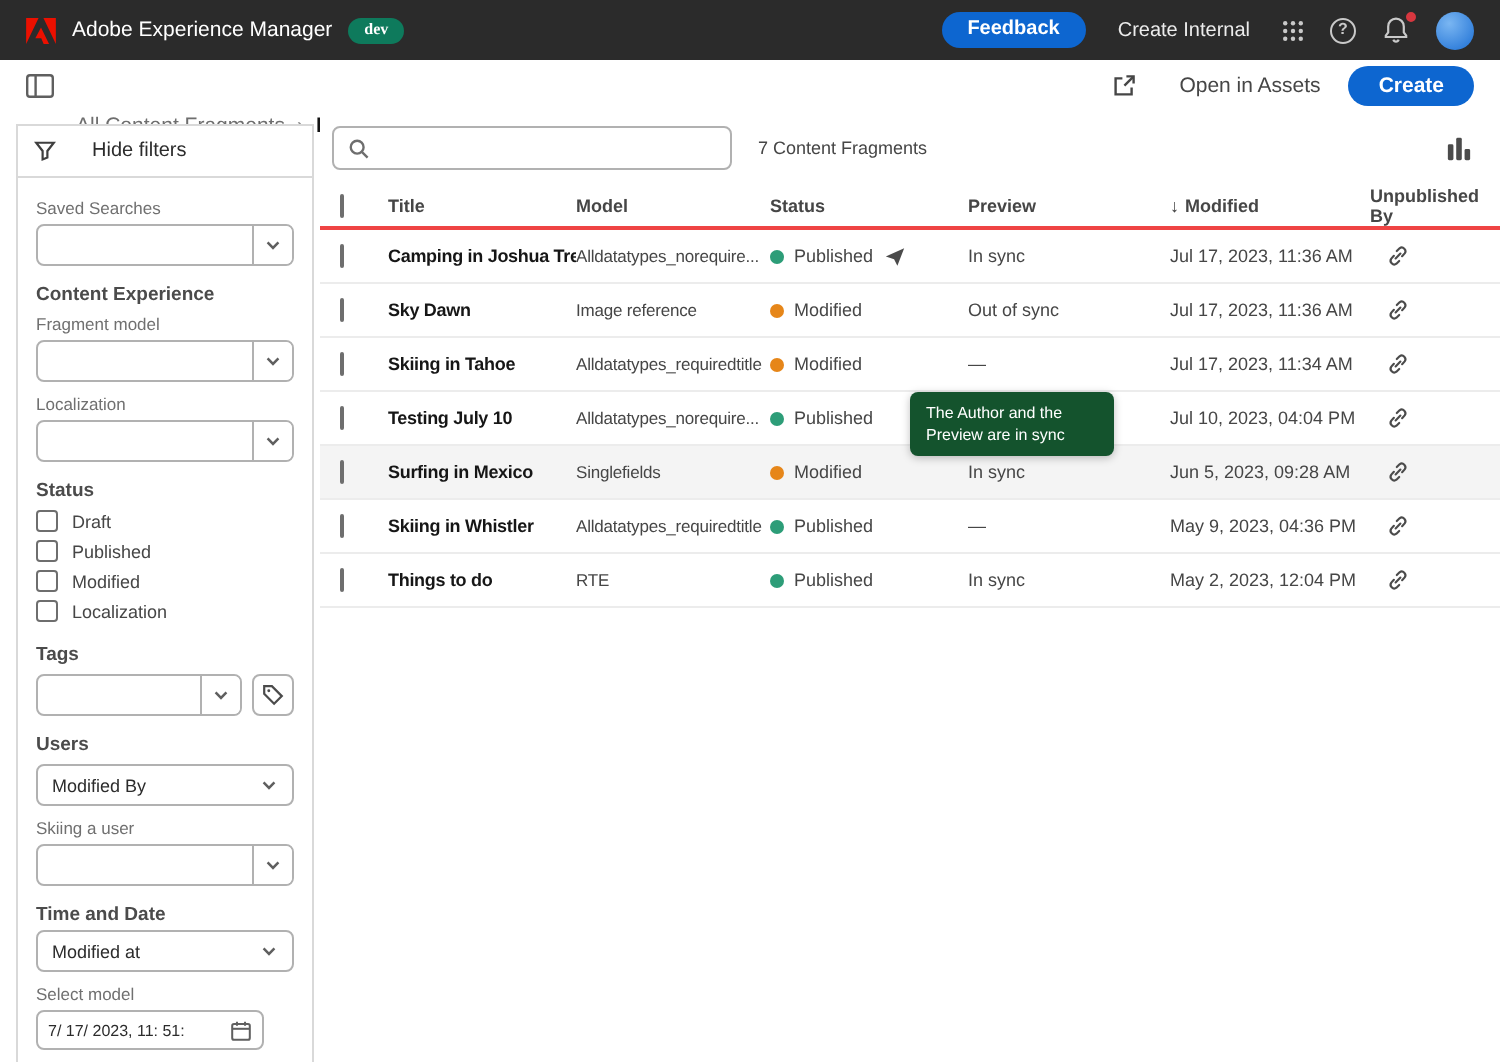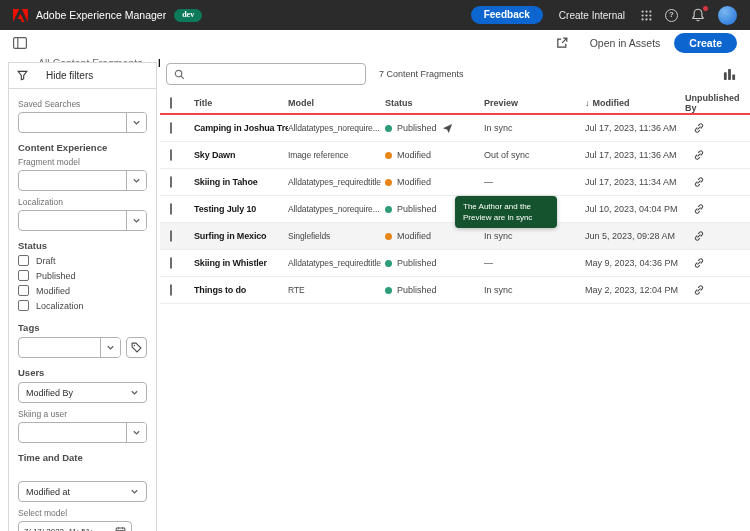--- a/index.html
+++ b/index.html
@@ -277,21 +277,21 @@
       <div class="combo">
         <div class="combo-input"></div>
         <div class="combo-chev">
           <svg width="9" height="9" viewBox="0 0 10 10" fill="none" stroke="#5f5f5f" stroke-width="1.4">
               <path d="M2 3.6l3 3 3-3"></path>
             </svg>
         </div>
       </div>
 
       <div class="f-section">Time and Date</div>
-      <div class="select" style="margin-top:16px;gap:15px;">
+      <div class="select" style="margin-top:0;gap:15px;">
         <span>Modified at</span>
         <span>
           <svg width="9" height="9" viewBox="0 0 10 10" fill="none" stroke="#5f5f5f" stroke-width="1.4">
               <path d="M2 3.6l3 3 3-3"></path>
             </svg>
         </span>
       </div>
       <div class="f-label">Select model</div>
       <div class="date-field">
         <span class="date-text">7/ 17/ 2023,  11: 51:</span>

